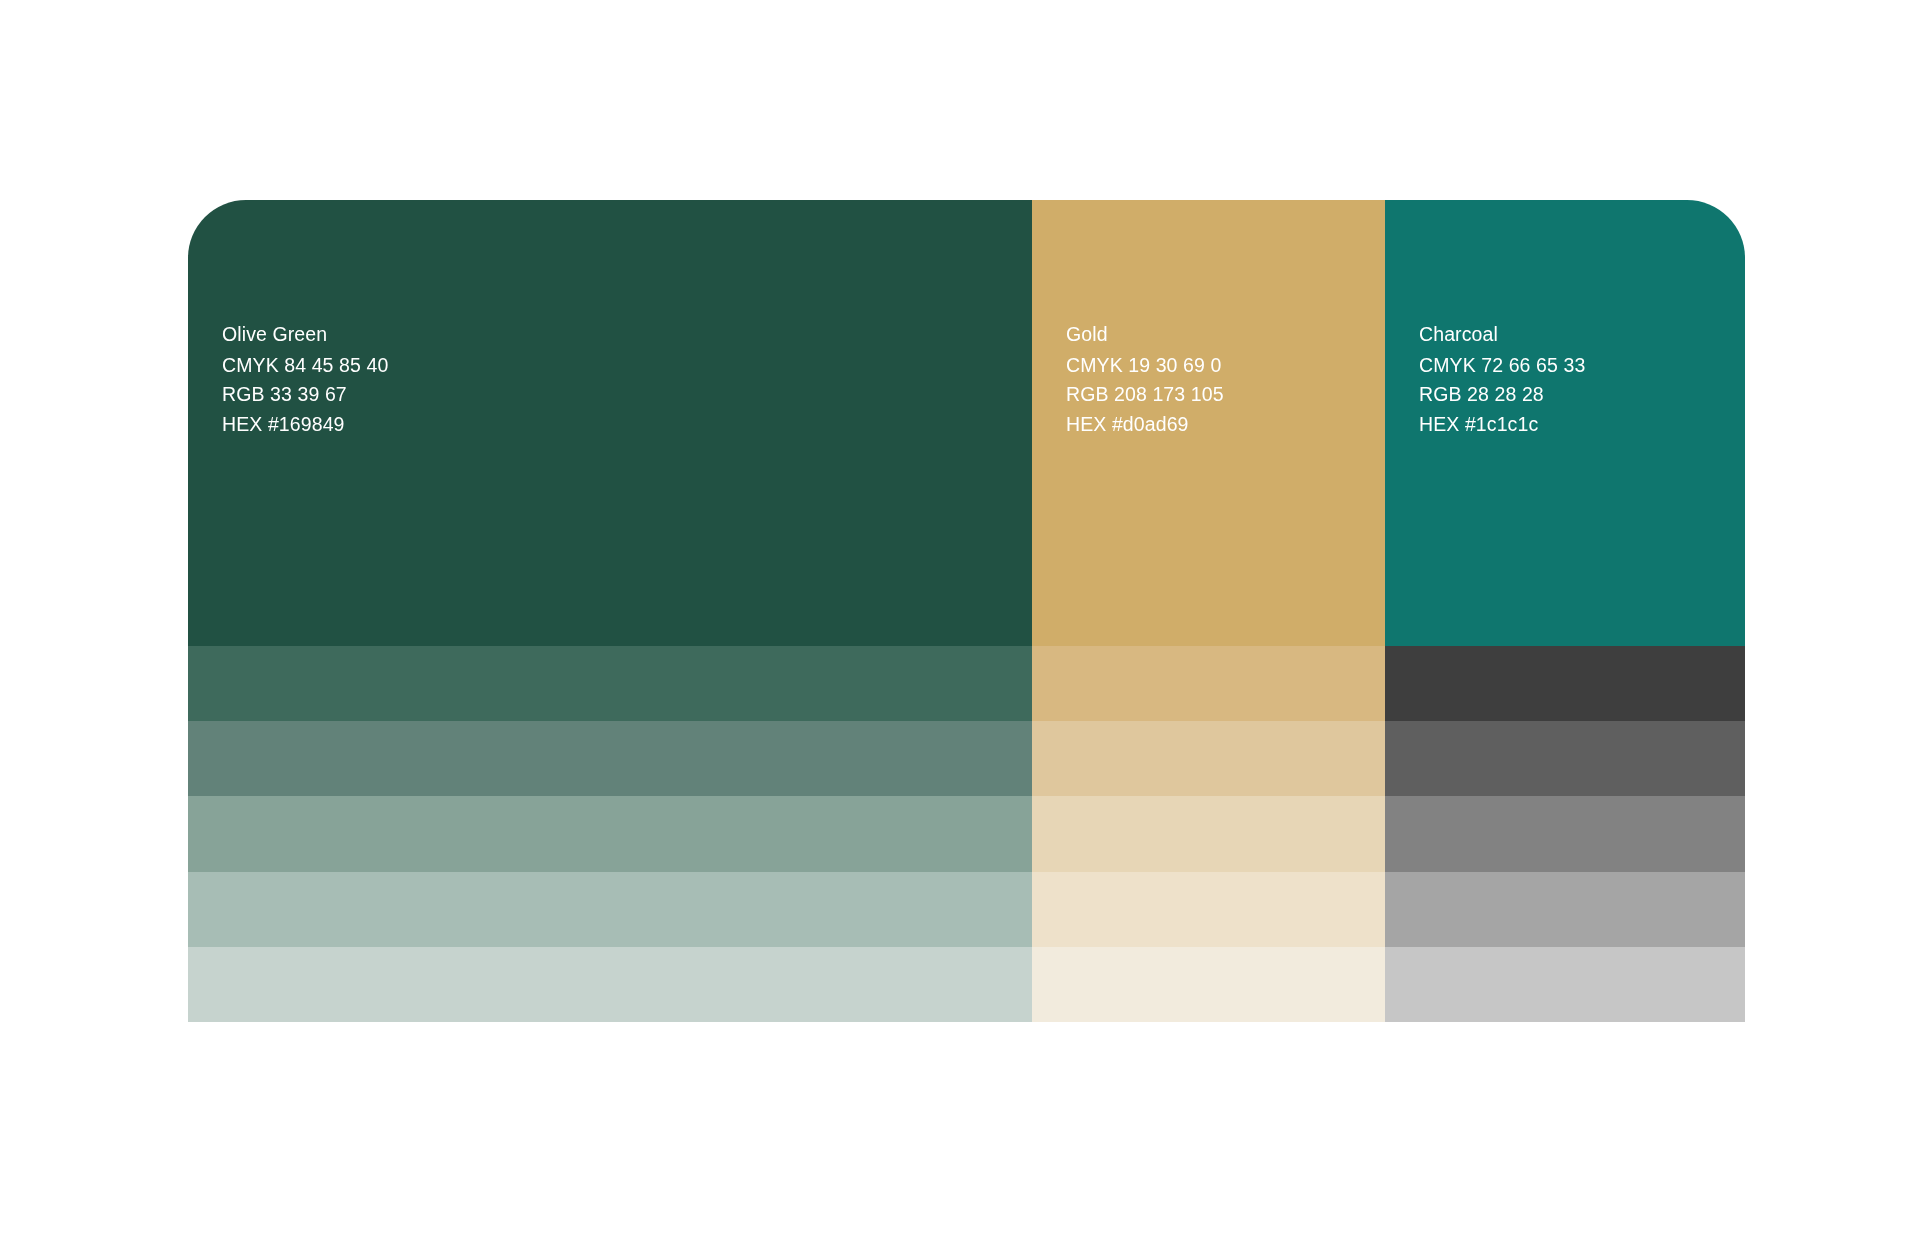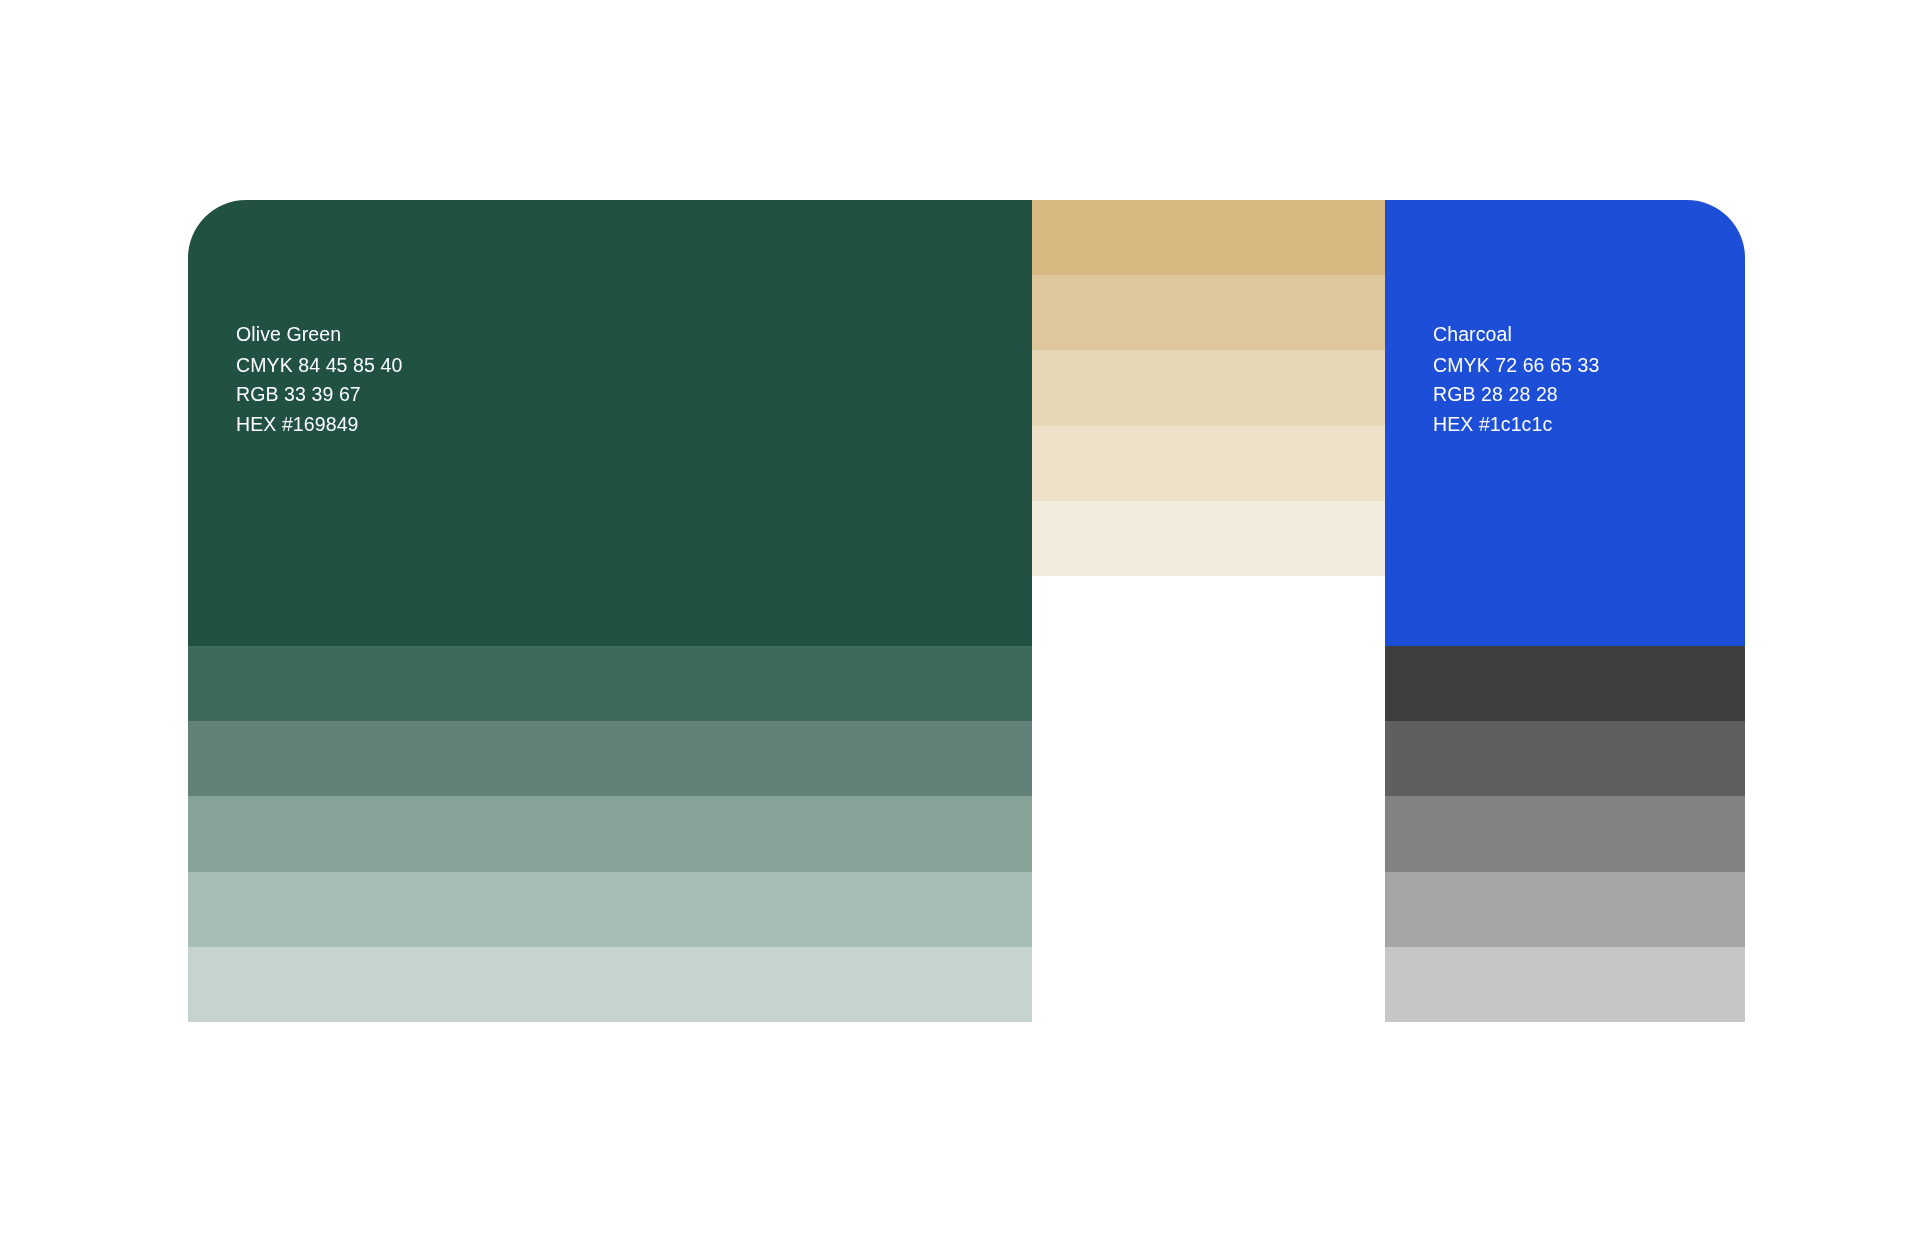--- a/index.html
+++ b/index.html
@@ -38,21 +38,21 @@
   .col-gold    { width: 353px; }
   .col-charcoal{ width: 360px; }
 
   .swatch-base {
     flex: 0 0 446px;
     position: relative;
   }
 
   .swatch-info {
     position: absolute;
-    left: 48px;
+    left: 34px;
     top: 120px;
     line-height: 1.52;
     white-space: nowrap;
   }
 
   .swatch-info .info-line {
     font-size: 19.5px;
     letter-spacing: 0.1px;
     display: block;
   }
@@ -81,29 +81,37 @@
       </div>
     </div>
     <div class="tint-row" style="background: rgb(62, 106, 92);"></div>
     <div class="tint-row" style="background: rgb(98, 130, 121);"></div>
     <div class="tint-row" style="background: rgb(135, 163, 152);"></div>
     <div class="tint-row" style="background: rgb(167, 189, 181);"></div>
     <div class="tint-row" style="background: rgb(198, 211, 206);"></div>
   </div>
 
   <div class="palette-column col-gold">
+    <div class="swatch-base" style="background: rgb(208, 173, 105);">
+      <div class="swatch-info" style="color: rgb(255, 255, 255);">
+        <span class="info-line info-name">Gold</span>
+        <span class="info-line info-cmyk">CMYK 19 30 69 0</span>
+        <span class="info-line info-rgb">RGB 208 173 105</span>
+        <span class="info-line info-hex">HEX #d0ad69</span>
+      </div>
+    </div>
     <div class="tint-row" style="background: rgb(216, 184, 129);"></div>
     <div class="tint-row" style="background: rgb(223, 199, 157);"></div>
     <div class="tint-row" style="background: rgb(231, 214, 182);"></div>
     <div class="tint-row" style="background: rgb(238, 225, 202);"></div>
     <div class="tint-row" style="background: rgb(242, 235, 221);"></div>
   </div>
 
   <div class="palette-column col-charcoal">
-    <div class="swatch-base" style="background: #1d4ed8;">
+    <div class="swatch-base" style="background: #0f766e;">
       <div class="swatch-info" style="color: rgb(255, 255, 255);">
         <span class="info-line info-name">Charcoal</span>
         <span class="info-line info-cmyk">CMYK 72 66 65 33</span>
         <span class="info-line info-rgb">RGB 28 28 28</span>
         <span class="info-line info-hex">HEX #1c1c1c</span>
       </div>
     </div>
     <div class="tint-row" style="background: rgb(62, 62, 62);"></div>
     <div class="tint-row" style="background: rgb(95, 95, 95);"></div>
     <div class="tint-row" style="background: rgb(130, 130, 130);"></div>

